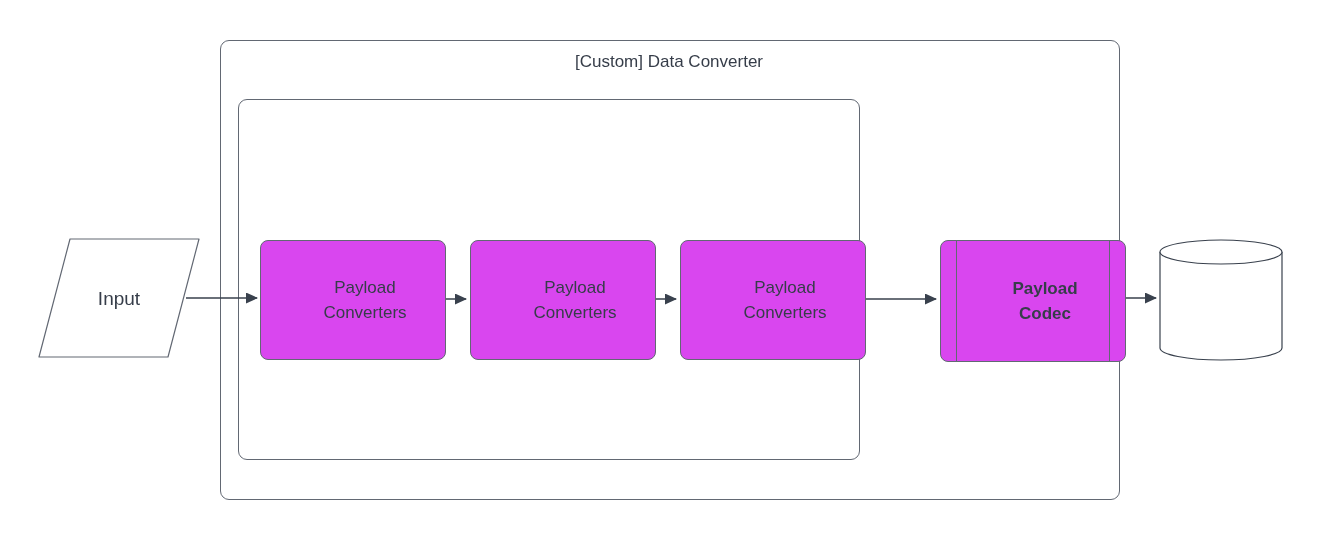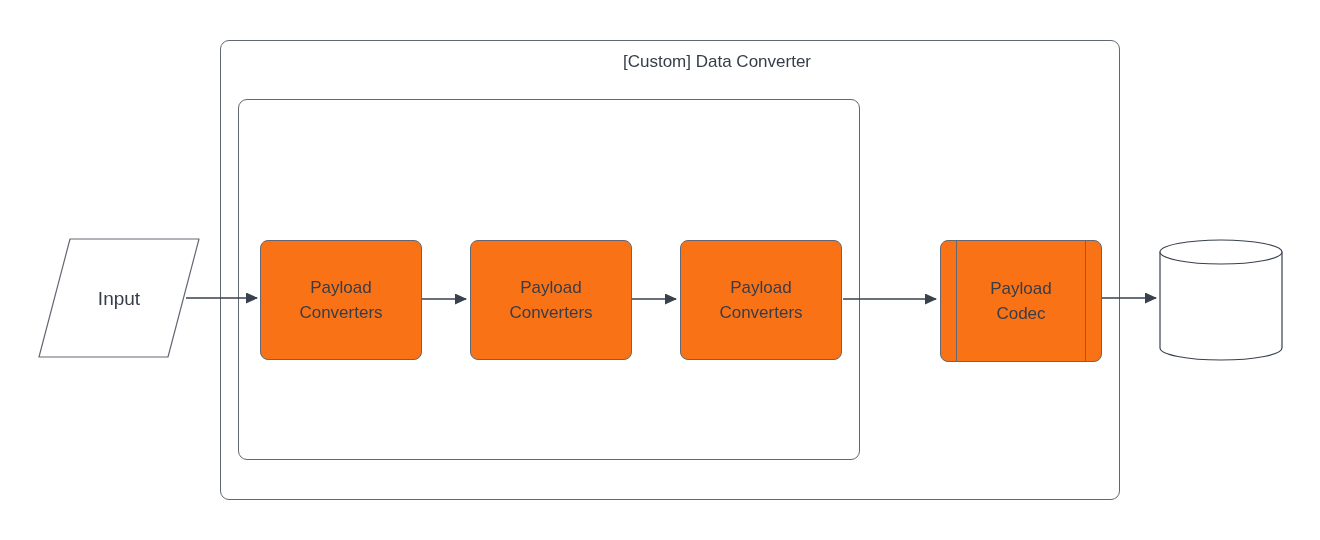--- a/index.html
+++ b/index.html
@@ -21,30 +21,31 @@
   .container-title {
     position: absolute;
     text-align: center;
     font-size: 17px;
     color: #363d49;
     white-space: nowrap;
   }
 
   .node-box {
     position: absolute;
-    background: #f97316;
+    background: #d946ef;
     border: 1px solid #626873;
     border-radius: 8px;
     display: flex;
     align-items: center;
     justify-content: center;
     text-align: center;
     font-size: 17px;
     line-height: 1.5;
     color: #363d49;
+    padding-left: 24px;
   }
   .node-label-inner { width: 112px; }
   .codec-label-inner { width: 80px; }
 
   .codec-bar {
     position: absolute;
     top: 0; bottom: 0;
     width: 0;
     border-left: 1px solid #626873;
   }
@@ -66,21 +67,21 @@
     left: 0; top: 0;
     width: 1320px; height: 540px;
   }
 </style>
 </head>
 <body>
 
 <div id="canvas">
 
   <div class="container-box" style="left:220px; top:40px; width:898px; height:458px;"></div>
-  <div class="container-title" style="left:220px; top:52px; width:898px;padding-left:48px;">[Custom] Data Converter</div>
+  <div class="container-title" style="left:220px; top:52px; width:898px;">[Custom] Data Converter</div>
 
   <div class="container-box" style="left:238px; top:99px; width:620px; height:359px;"></div>
 
   <svg class="shape-layer" viewBox="0 0 1320 540">
     <defs>
       <marker id="arrowhead" markerUnits="userSpaceOnUse" markerWidth="13" markerHeight="11" refX="11" refY="5.5" orient="auto">
         <path d="M0,0 L12,5.5 L0,11 Z" fill="#39414d"></path>
       </marker>
     </defs>
 
@@ -101,20 +102,20 @@
   <div class="node-box" style="left:260px; top:240px; width:160px; height:118px;">
     <div class="node-label-inner">Payload Converters</div>
   </div>
   <div class="node-box" style="left:470px; top:240px; width:160px; height:118px;">
     <div class="node-label-inner">Payload Converters</div>
   </div>
   <div class="node-box" style="left:680px; top:240px; width:160px; height:118px;">
     <div class="node-label-inner">Payload Converters</div>
   </div>
 
-  <div class="node-box" style="left:940px; top:240px; width:160px; height:120px;">
+  <div class="node-box" style="left:940px; top:240px; width:160px; height:120px;font-weight:bold;">
     <div class="codec-bar" style="left:15px;"></div>
     <div class="codec-bar" style="right:15px;"></div>
     <div class="codec-label-inner">Payload Codec</div>
   </div>
 
 
 </div>
 
 </body></html>

